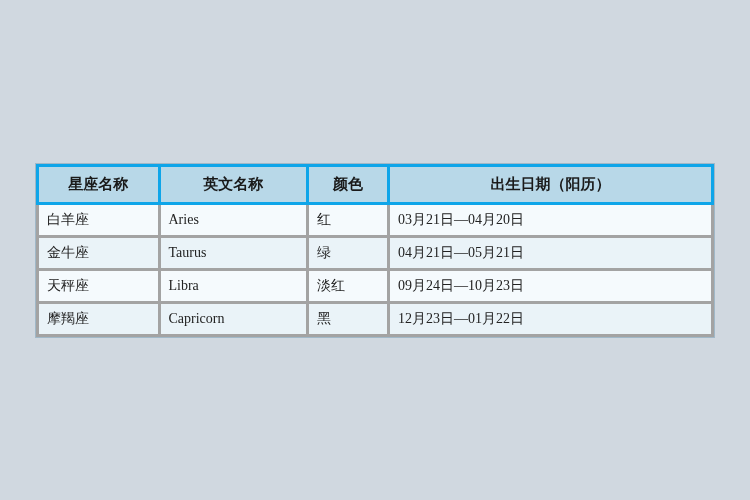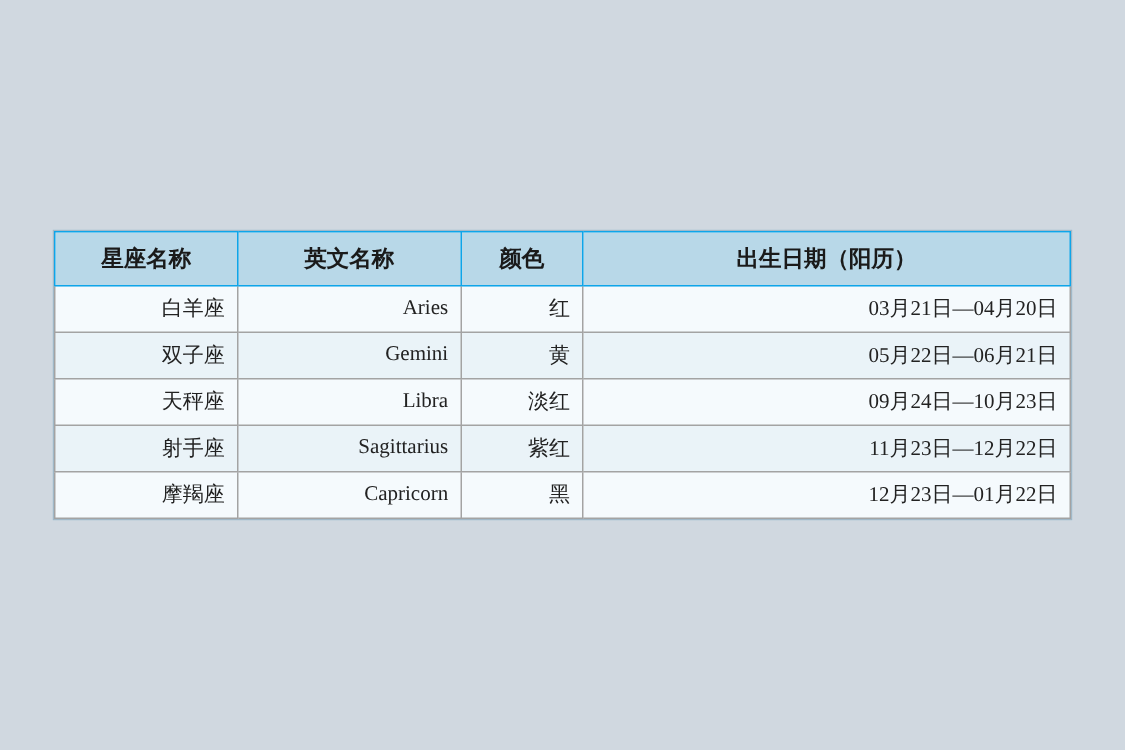--- a/index.html
+++ b/index.html
@@ -20,27 +20,27 @@
     table {
       width: 100%;
       border-collapse: collapse;
     }
     thead tr th {
       background: #b8d8e8;
       color: #1a1a1a;
       font-weight: bold;
       font-size: 15px;
       padding: 8px 6px;
-      border: 1px solid #0ea5e9;
+      border: 3px solid #0ea5e9;
       text-align: center;
     }
     tbody tr td {
-      border: 1px solid #a3a3a3;
+      border: 3px solid #a3a3a3;
       padding: 6px 8px;
-      text-align: right;
+      text-align: left;
       font-size: 14px;
       color: #222;
       background: #ffffff;
     }
     tbody tr:nth-child(odd) td {
       background: #f5fafd;
     }
     tbody tr:nth-child(even) td {
       background: #eaf3f8;
     }
@@ -63,36 +63,30 @@
       </tr>
     </thead>
     <tbody id="table-body">
     <tr>
           <td>白羊座</td>
           <td>Aries</td>
           <td>红</td>
           <td>03月21日—04月20日</td>
         </tr>
         <tr>
-          <td>双子座</td>
-          <td>Gemini</td>
-          <td>黄</td>
-          <td>05月22日—06月21日</td>
+          <td>金牛座</td>
+          <td>Taurus</td>
+          <td>绿</td>
+          <td>04月21日—05月21日</td>
         </tr>
         <tr>
           <td>天秤座</td>
           <td>Libra</td>
           <td>淡红</td>
           <td>09月24日—10月23日</td>
-        </tr>
-        <tr>
-          <td>射手座</td>
-          <td>Sagittarius</td>
-          <td>紫红</td>
-          <td>11月23日—12月22日</td>
         </tr>
         <tr>
           <td>摩羯座</td>
           <td>Capricorn</td>
           <td>黑</td>
           <td>12月23日—01月22日</td>
         </tr>
       </tbody>
   </table>
 </div>

